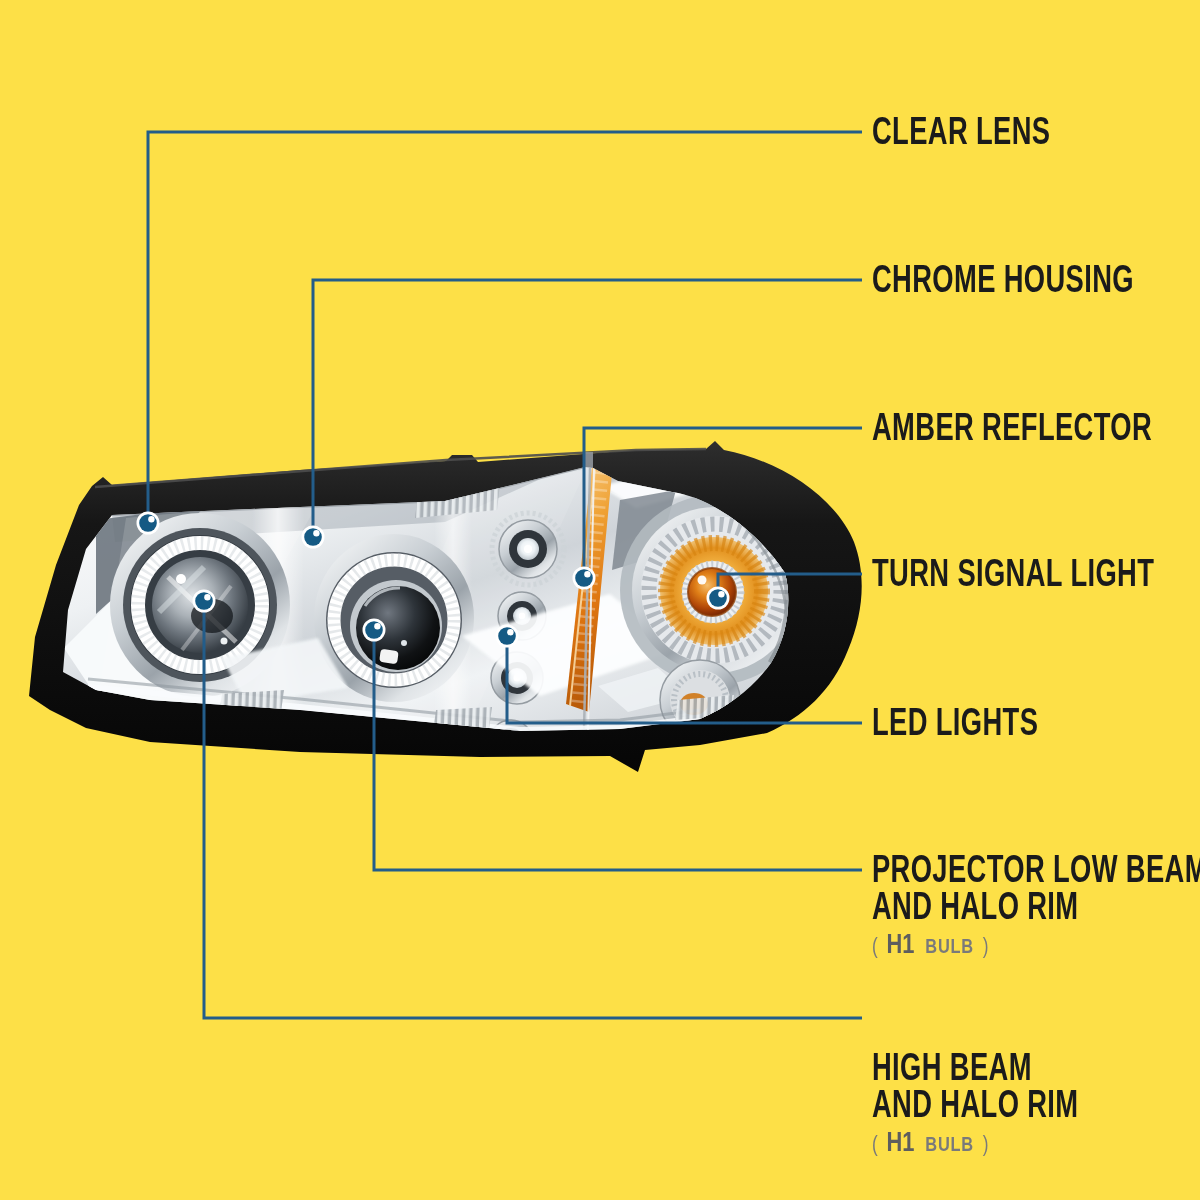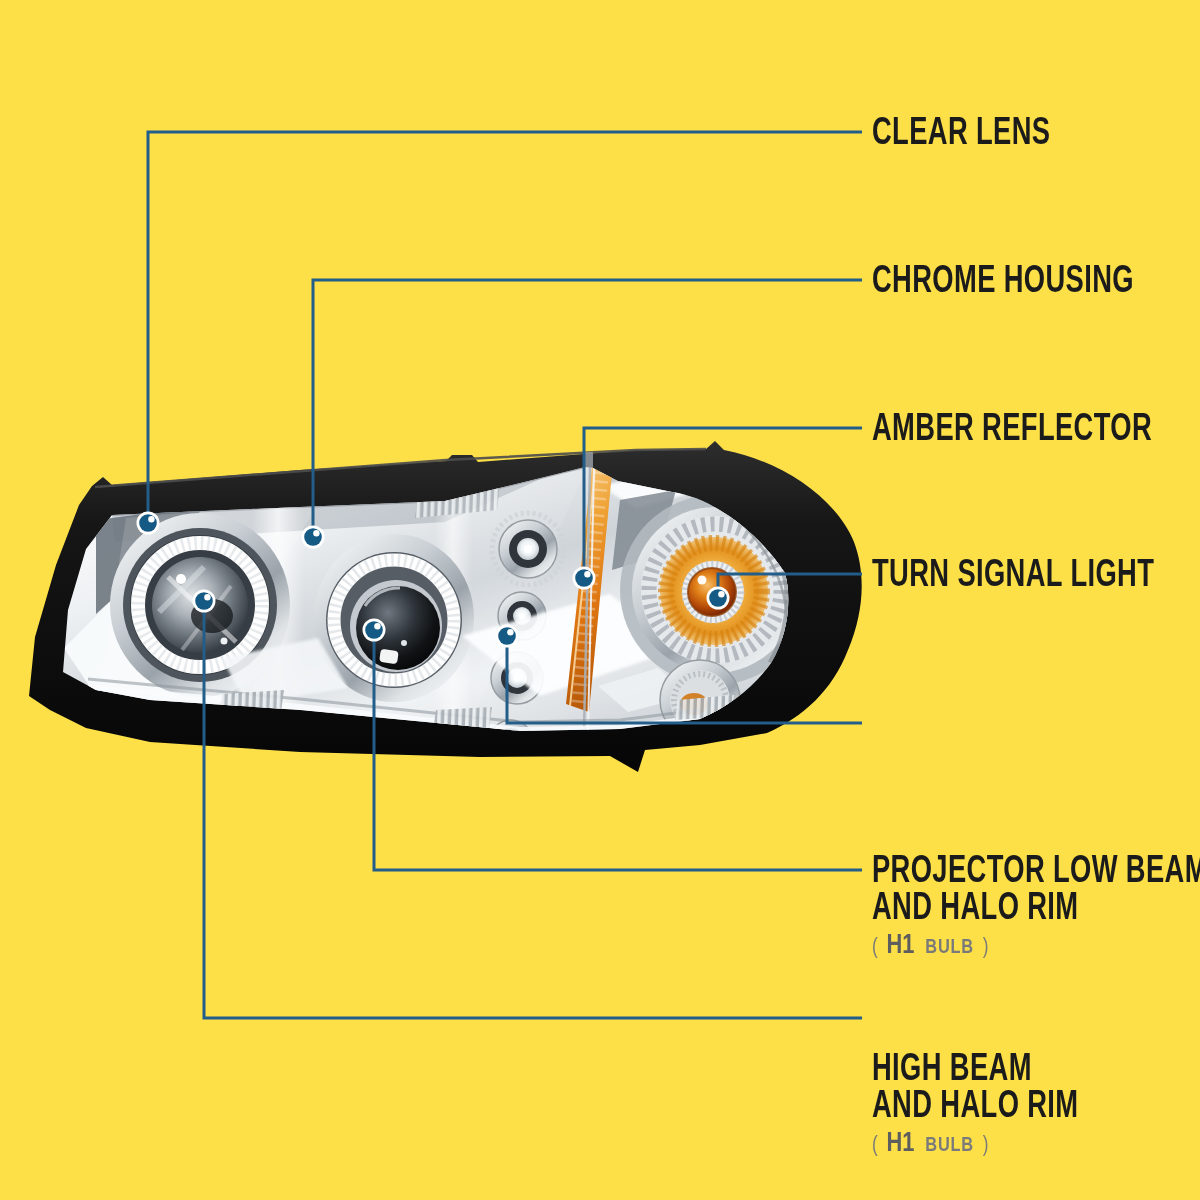--- a/index.html
+++ b/index.html
@@ -284,20 +284,23 @@
   </div>
   <div class="callout-label" style="top:261px">
     <span class="cl-line">CHROME HOUSING</span>
   </div>
   <div class="callout-label" style="top:409px">
     <span class="cl-line">AMBER REFLECTOR</span>
   </div>
   <div class="callout-label" style="top:555px">
     <span class="cl-line">TURN SIGNAL LIGHT</span>
   </div>
+  <div class="callout-label" style="top:704px">
+    <span class="cl-line">LED LIGHTS</span>
+  </div>
   <div class="callout-label" style="top:851px">
     <span class="cl-line">PROJECTOR LOW BEAM</span>
     <span class="cl-line">AND HALO RIM</span>
     <span class="note-line">
       <span class="paren">(</span>
       <span class="bulb">H1</span>
       <span class="word">BULB</span>
       <span class="paren">)</span>
     </span>
   </div>

